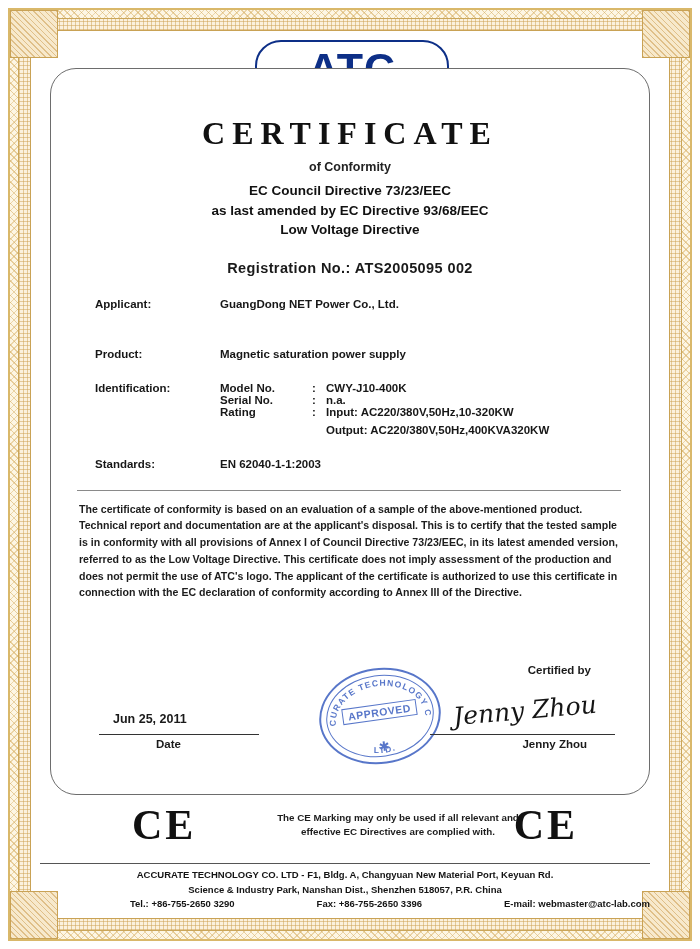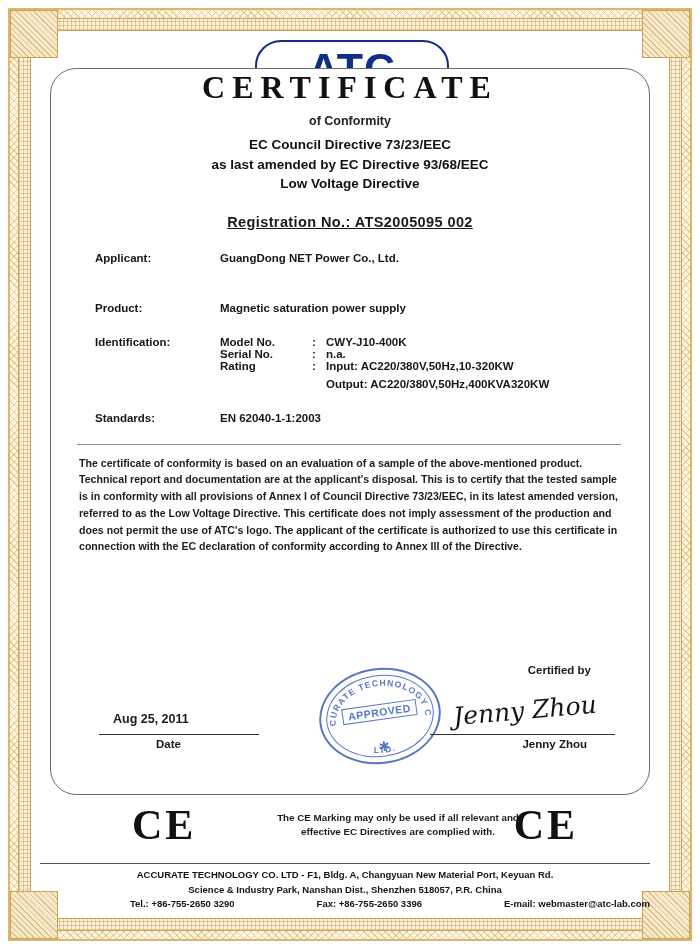--- a/index.html
+++ b/index.html
@@ -118,20 +118,21 @@
   .cert-frame {
     position: absolute;
     left: 10px; right: 10px; top: 32px; bottom: 118px;
     border: 1px solid #6d6d6d;
     border-radius: 26px;
     background: #fff;
   }
 
   .title {
     text-align: center;
+    margin-top: 46px;
     font-size: 32px;
     font-weight: bold;
     letter-spacing: 7px;
     font-family: "Liberation Serif", serif;
     color: #111;
   }
   .subtitle {
     text-align: center;
     margin-top: 8px;
     font-size: 12.5px;
@@ -147,21 +148,20 @@
     font-weight: bold;
     color: #111;
     line-height: 1.45;
   }
   .regno {
     text-align: center;
     margin-top: 20px;
     font-size: 14.5px;
     font-weight: bold;
     letter-spacing: 0.4px;
-    text-decoration: underline;
   }
 
   
   .fields {
     margin-top: 22px;
     padding: 0 36px 0 44px;
   }
   .row {
     display: flex;
     margin-bottom: 4px;
@@ -472,21 +472,21 @@
           </svg>
           <div class="approved">APPROVED</div>
           <div class="star">✱</div>
         </div>
 
         <div class="certified-by">Certified by</div>
         <div class="sig-script">Jenny Zhou</div>
         <div class="sig-line"></div>
         <div class="sig-name">Jenny Zhou</div>
 
-        <div class="date-val">Aug 25, 2011</div>
+        <div class="date-val">Jun 25, 2011</div>
         <div class="date-line"></div>
         <div class="date-label">Date</div>
       </div>
 
     </div>
 
     <div class="ce-row">
       <div class="ce-mark ce-left">CE</div>
       <div class="ce-note">
         <div>The CE Marking may only be used if all relevant and</div>

